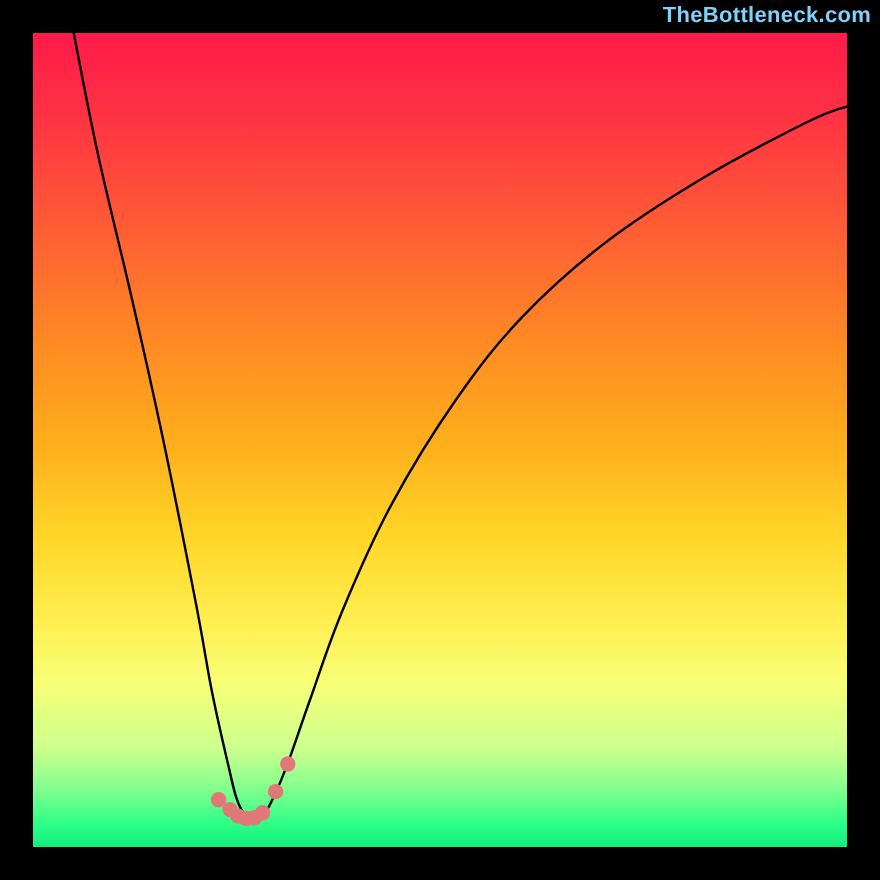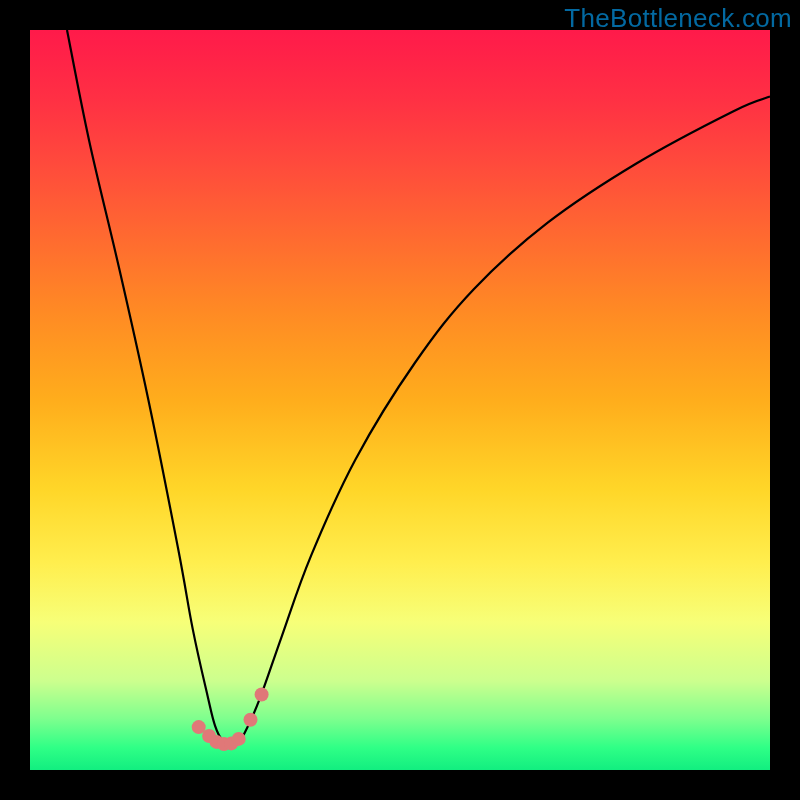--- a/index.html
+++ b/index.html
@@ -36,23 +36,23 @@
       #f7ff78 80%,
       #ccff8e 88%,
       #7fff8e 93%,
       #2fff86 97%,
       #12ee80 100%);
   }
   .watermark {
     position: absolute;
     top: 3px;
     right: 8px;
-    color: #0369a1;
-    font-size: 26px;
-    font-weight: 400;
+    color: #7dd3fc;
+    font-size: 20px;
+    font-weight: 700;
     letter-spacing: 0.3px;
   }
   svg.curve {
     position: absolute;
     left: 0; top: 0;
     width: 740px; height: 740px;
     overflow: visible;
   }
 </style>
 </head>

